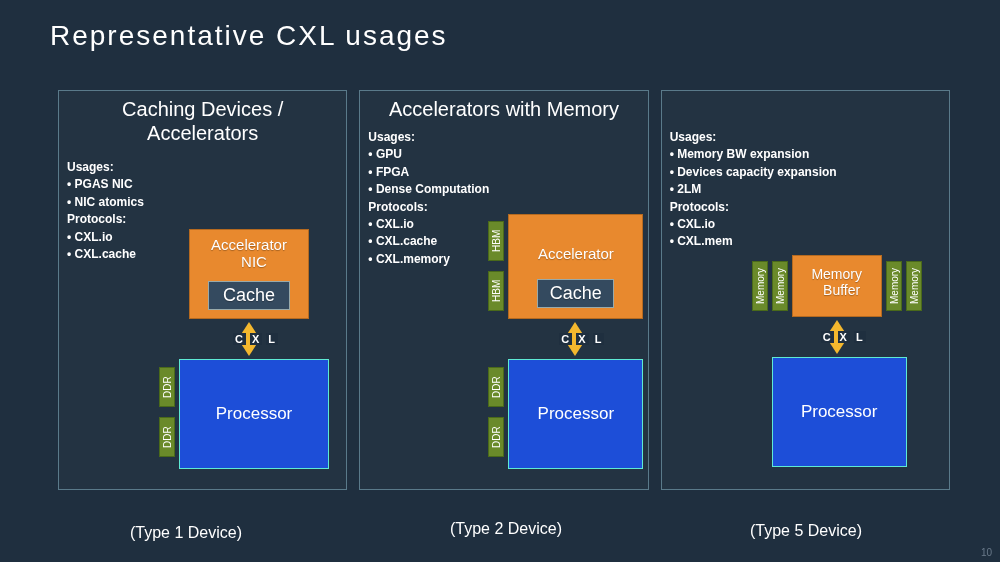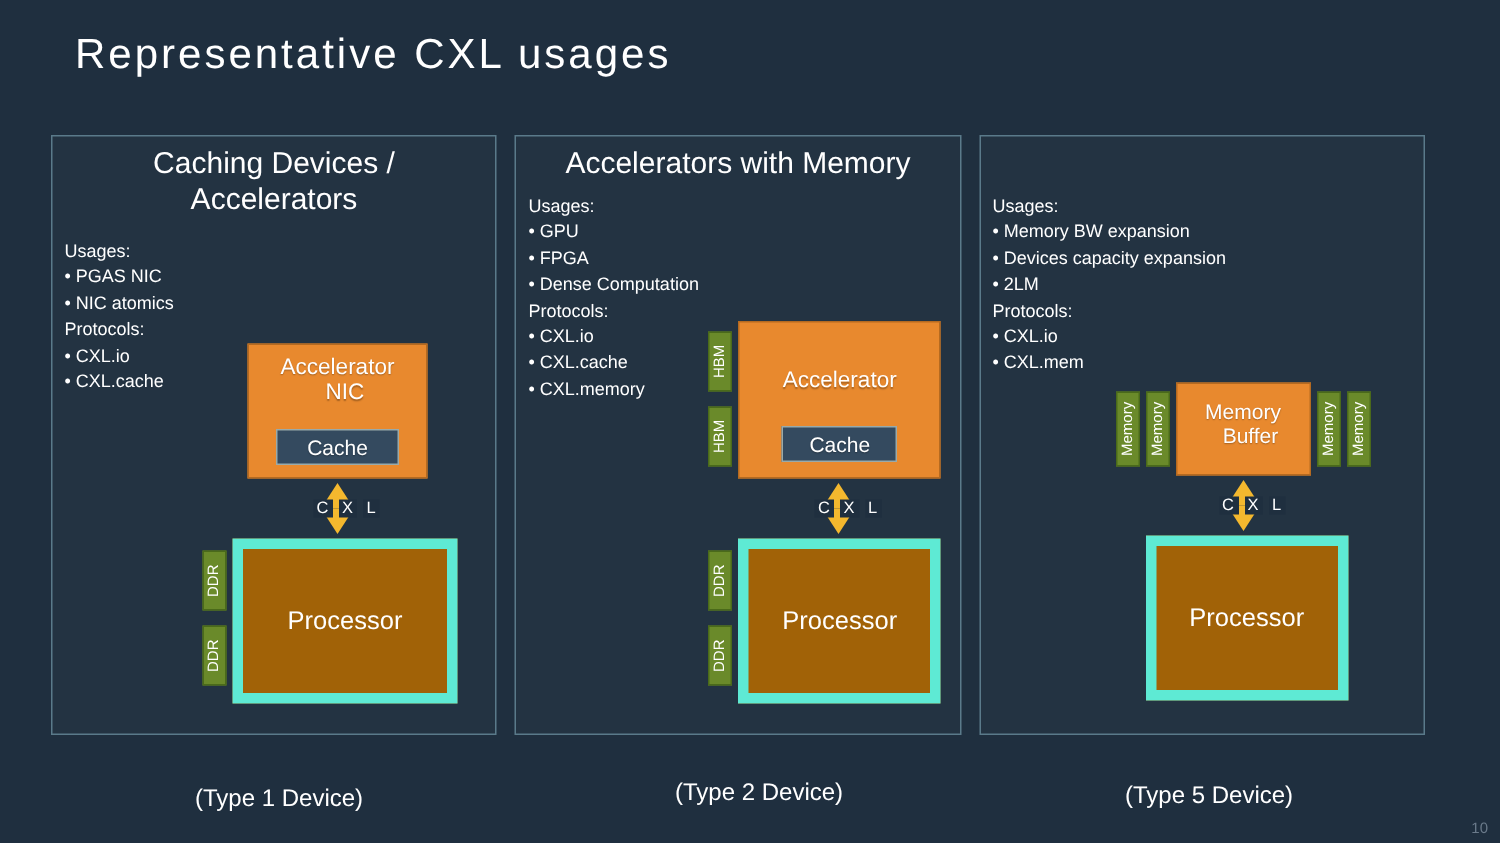--- a/index.html
+++ b/index.html
@@ -16,21 +16,21 @@
     position: absolute;
     top: 20px;
     left: 50px;
     font-size: 28px;
     font-weight: 400;
     letter-spacing: 2px;
   }
   .panels {
     position: absolute;
     top: 90px;
-    left: 34px;
+    left: 58px;
     right: 50px;
     display: flex;
     gap: 12px;
     justify-content: space-between;
   }
   .panel {
     flex: 1;
     border: 1px solid #5a7a8a;
     background: rgba(255,255,255,0.02);
     position: relative;
@@ -42,20 +42,21 @@
     font-weight: 300;
     padding: 6px 4px 2px;
     line-height: 1.2;
   }
   .bullets {
     position: absolute;
     top: 68px;
     left: 8px;
     font-size: 12px;
     line-height: 1.45;
+    font-weight: bold;
   }
   .bullets.high { top: 38px; }
   .bullets .hdr { }
   .bullets .item::before { content: "• "; }
   .diagram {
     position: absolute;
     left: 0; right: 0; bottom: 0;
     height: 250px;
   }
   
@@ -68,28 +69,28 @@
     font-size: 15px;
     padding-top: 6px;
     text-shadow: 0 1px 1px rgba(0,0,0,0.3);
   }
   .accel .line2 { display:block;margin-left:10px; }
   .cache {
     position: absolute;
     background: #344a5f;
     border: 1px solid #9aa;
     color: #fff;
-    font-size: 14px;
+    font-size: 18px;
     text-align: center;
     padding: 3px 0;
   }
   .proc {
     position: absolute;
-    background: #a16207;
-    border: 7px solid #5eead4;
+    background: #1d4ed8;
+    border: 1px solid #5eead4;
     color: #fff;
     font-size: 17px;
     display: flex;
     align-items: center;
     justify-content: center;
   }
   .sidechip {
     position: absolute;
     background: #6a8a2a;
     border: 1px solid #4a6a1a;
@@ -114,21 +115,21 @@
     transform: translateX(-50%);
     width: 0; height: 0;
     border-left: 11px solid transparent;
     border-right: 11px solid transparent;
   }
   .arrow::before { top: 0; border-bottom: 17px solid #f4b82e; }
   .arrow::after  { bottom: 0; border-top: 17px solid #f4b82e; }
   .cxl-label {
     position: absolute;
     font-size: 11px;
-    font-weight: normal;
+    font-weight: bold;
     letter-spacing: 1px;
     white-space: nowrap;
   }
   .cxl-label span {
     display: inline-block;
     background: #1f2f3f;
     padding: 0 2px;
     margin: 0 2px;
   }
   .caption {

